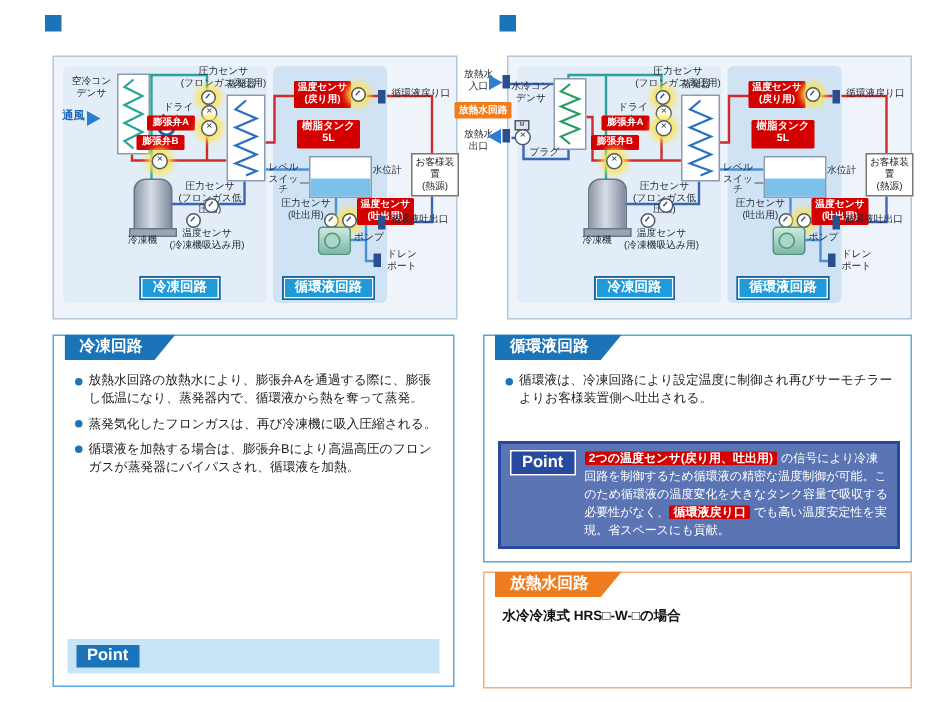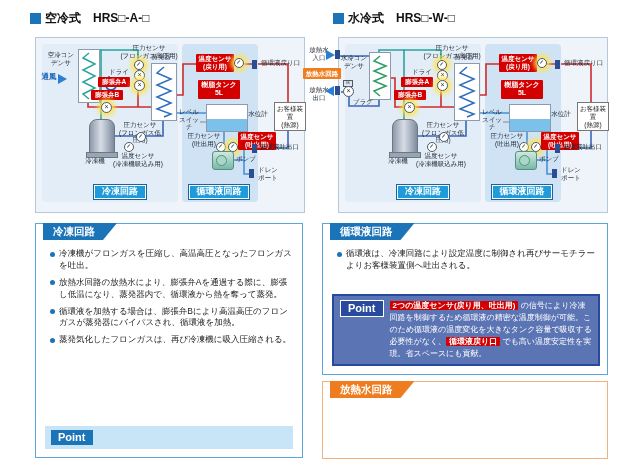--- a/index.html
+++ b/index.html
@@ -72,25 +72,23 @@
   .plabelB{flex:none;background:#274a9e;color:#fff;font-weight:bold;font-size:11px;padding:1px 7px 2px;border:1px solid #fff;}
   .ptextA{font-size:8px;line-height:1.5;color:#1a6fb5;}
   .ptextB{font-size:8px;line-height:1.5;color:#fff;}
   .rbadge{background:#d40000;color:#fff;font-weight:bold;padding:0 3px;border-radius:1px;}
 </style>
 </head>
 <body>
 
 <div class="ttl" style="left:30px;top:10px;">
   <span class="sq"></span>
-  <span>空冷式　HRS□-A-□</span>
 </div>
 <div class="ttl" style="left:333px;top:10px;">
   <span class="sq"></span>
-  <span>水冷式　HRS□-W-□</span>
 </div>
 
 <div class="panel" style="left:35px;top:37px;">
   <div class="subpanel sp-freeze"></div>
   <div class="subpanel sp-circ"></div>
   <svg class="pipes" width="268" height="174">
     <polyline class="pteal" points="65,82 65,12 52,12 52,15"></polyline>
     <polyline class="pteal" points="65,12 102,12 102,22"></polyline>
     <polyline class="pred" points="102,22 102,69"></polyline>
     <polyline class="pred" points="52,62 52,69 115,69"></polyline>
@@ -265,36 +263,36 @@
 <div class="port" style="left:335px;top:50px;"></div>
 <div class="obadge" style="left:303px;top:68px;width:38px;">放熱水回路</div>
 <div class="lbl" style="left:306px;top:86px;width:26px;">放熱水
 出口</div>
 <div class="arrow-l" style="left:325px;top:86px;"></div>
 <div class="port" style="left:335px;top:86px;"></div>
 
 <div class="sec" style="left:35px;top:223px;width:266px;height:233px;">
   <div class="tab blue">冷凍回路</div>
   <div class="bullets">
-    <div class="bu">冷凍機がフロンガスを圧縮し、高温高圧となったフロンガスを吐出。</div>
     <div class="bu">放熱水回路の放熱水により、膨張弁Aを通過する際に、膨張し低温になり、蒸発器内で、循環液から熱を奪って蒸発。</div>
+    <div class="bu">蒸発気化したフロンガスは、再び冷凍機に吸入圧縮される。</div>
     <div class="bu">循環液を加熱する場合は、膨張弁Bにより高温高圧のフロンガスが蒸発器にバイパスされ、循環液を加熱。</div>
-    <div class="bu">蒸発気化したフロンガスは、再び冷凍機に吸入圧縮される。</div>
   </div>
   <div class="pointA" style="left:9px;bottom:8px;width:236px;">
     <span class="plabelA">Point</span>
   </div>
 </div>
 
 <div class="sec" style="left:322px;top:223px;width:284px;height:150px;">
   <div class="tab blue">循環液回路</div>
   <div class="bullets">
     <div class="bu">循環液は、冷凍回路により設定温度に制御され再びサーモチラーよりお客様装置側へ吐出される。</div>
   </div>
   <div class="pointB" style="left:9px;bottom:8px;width:252px;">
     <span class="plabelB">Point</span>
     <span class="ptextB"><span class="rbadge">2つの温度センサ(戻り用、吐出用)</span><span> の信号により冷凍回路を制御するため循環液の精密な温度制御が可能。このため循環液の温度変化を大きなタンク容量で吸収する必要性がなく、</span><span class="rbadge">循環液戻り口</span><span> でも高い温度安定性を実現。省スペースにも貢献。</span></span>
   </div>
 </div>
 
 <div class="sec orange" style="left:322px;top:381px;width:284px;height:76px;">
   <div class="tab or">放熱水回路</div>
+  <div class="caseline">水冷冷凍式 HRS□-W-□の場合</div>
 </div>
 
 </body></html>

